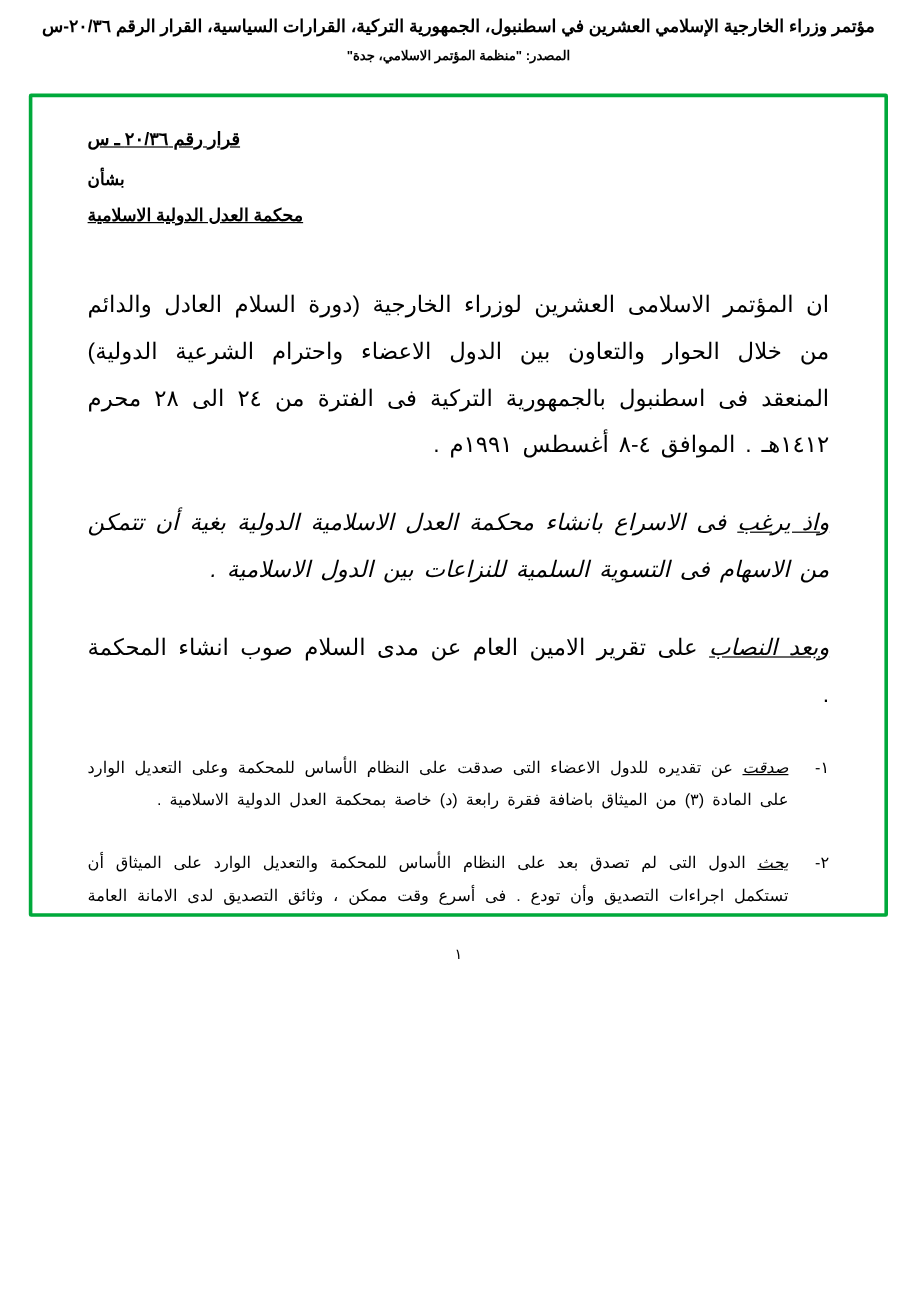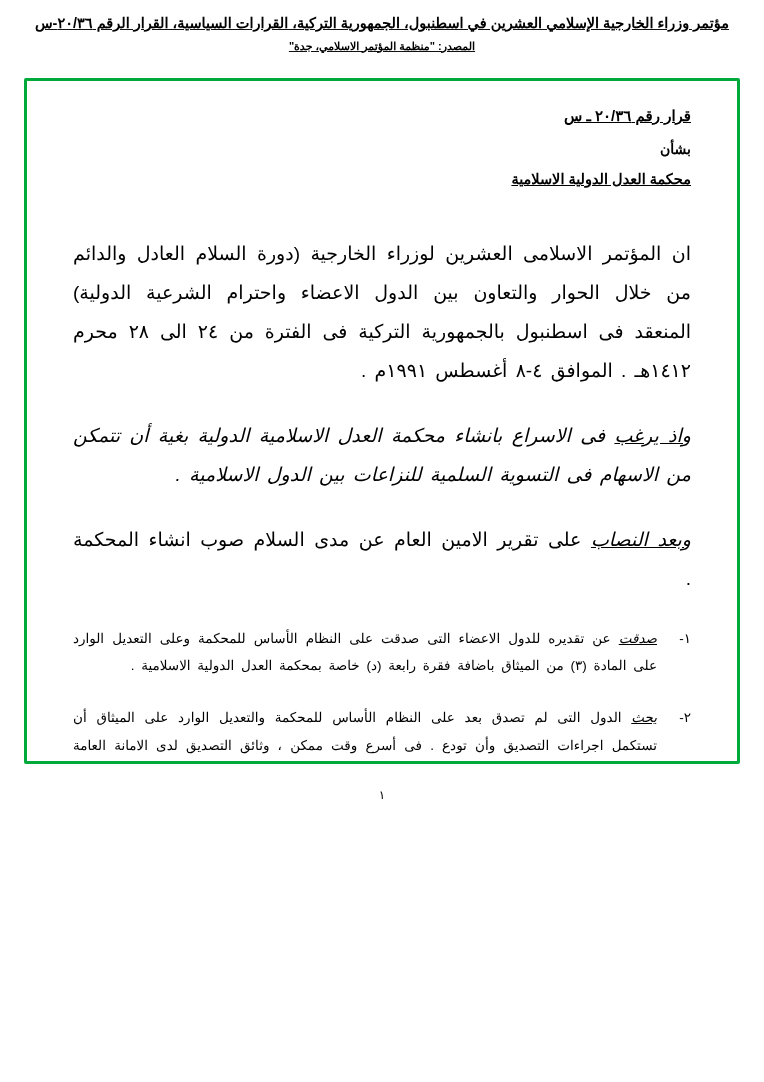--- a/index.html
+++ b/index.html
@@ -13,21 +13,20 @@
     font-family: "Liberation Sans", sans-serif;
     color: #111;
     position: relative;
     overflow: hidden;
   }
   .page {
     width: 764px;
     height: 818px;
     box-sizing: border-box;
     position: relative;
-    text-decoration: underline;
   }
   
   .doc-header {
     padding: 14px 16px 4px 16px;
     text-align: center;
   }
   .header-title {
     font-size: 14.5px;
     font-weight: bold;
     line-height: 1.35;
@@ -54,21 +53,21 @@
     box-sizing: border-box;
   }
   .frame-inner {
     padding: 26px 46px 10px 46px;
     box-sizing: border-box;
     height: 100%;
     overflow: hidden;
   }
   
   .res-title, .res-sub, .res-subject {
-    text-align: right;
+    text-align: left;
     direction: rtl;
     color: #000;
   }
   .res-title {
     font-size: 15px;
     font-weight: bold;
     letter-spacing: 2px;
     text-decoration: underline;
     margin-bottom: 16px;
   }

